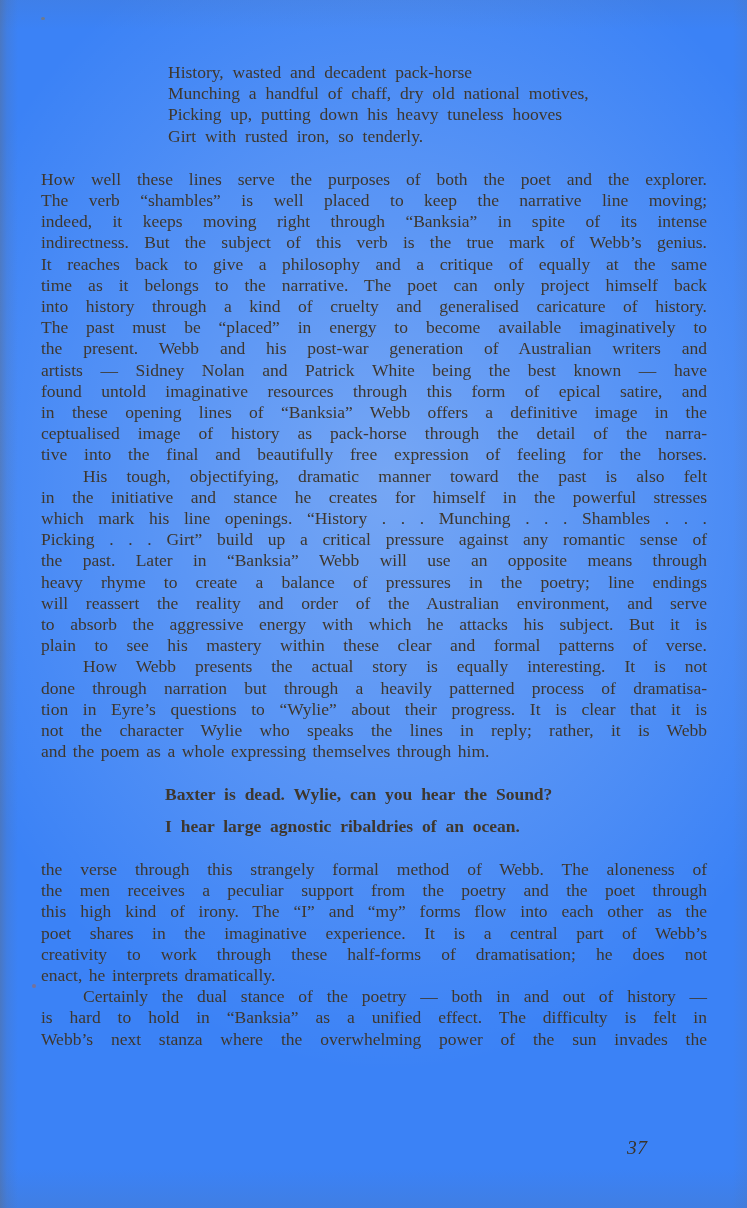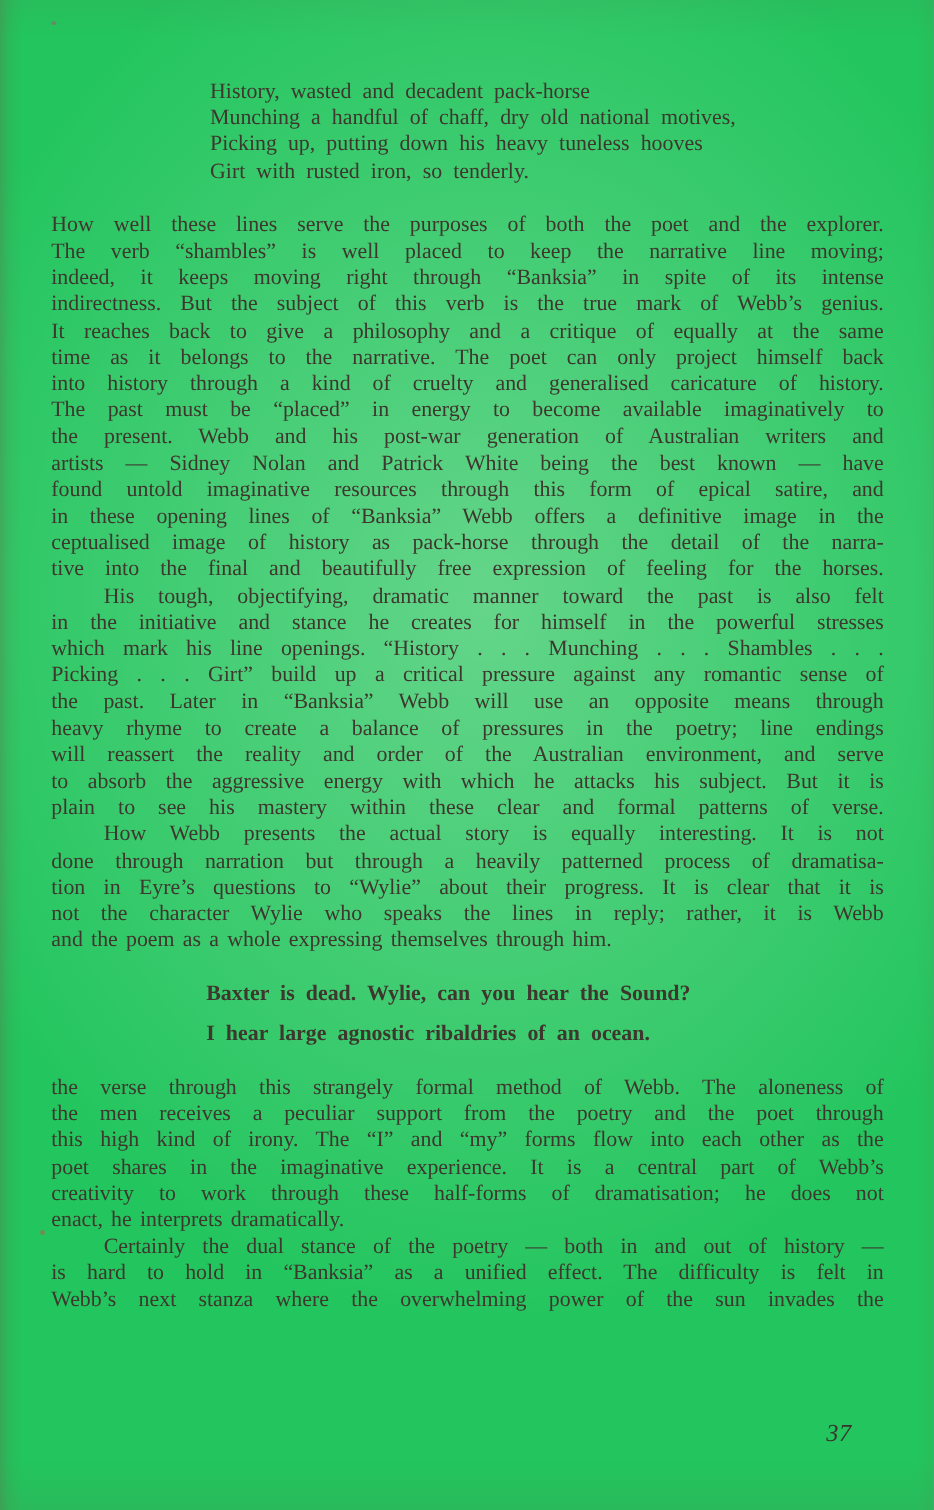--- a/index.html
+++ b/index.html
@@ -1,20 +1,20 @@
 <!DOCTYPE html>
 <html><head>
 <meta charset="utf-8">
 <style>
   html, body { margin: 0; padding: 0; background: #888; }
   .page {
     position: relative;
     width: 747px;
     height: 1208px;
-    background: #22c55e;
+    background: #3b82f6;
     overflow: hidden;
     font-family: "Liberation Serif", "DejaVu Serif", serif;
     color: #3e372e;
   }
   .page::before {
     content: "";
     position: absolute;
     inset: 0;
     pointer-events: none;
     background:
@@ -40,21 +40,21 @@
   .ind { text-indent: 42px; }
   .verse { margin: 62px 0 0 127px; }
   .verse .line { word-spacing: 4.5px; }
   .para1 { margin-top: 22px; }
   .dialogue-a { margin: 21px 0 0 124px; }
   .dialogue-b { margin: 11px 0 0 124px; }
   .dialogue-a .line, .dialogue-b .line { word-spacing: 4.5px; font-weight: bold; }
   .para4 { margin-top: 22px; }
   .page-number {
     position: absolute;
-    left: 661px;
+    left: 627px;
     top: 1137px;
     font-style: italic;
     font-size: 19.5px;
     letter-spacing: 0.5px;
     color: #39332a;
   }
   .speck-top {
     position: absolute;
     left: 41px; top: 17px;
     width: 4px; height: 3px;

